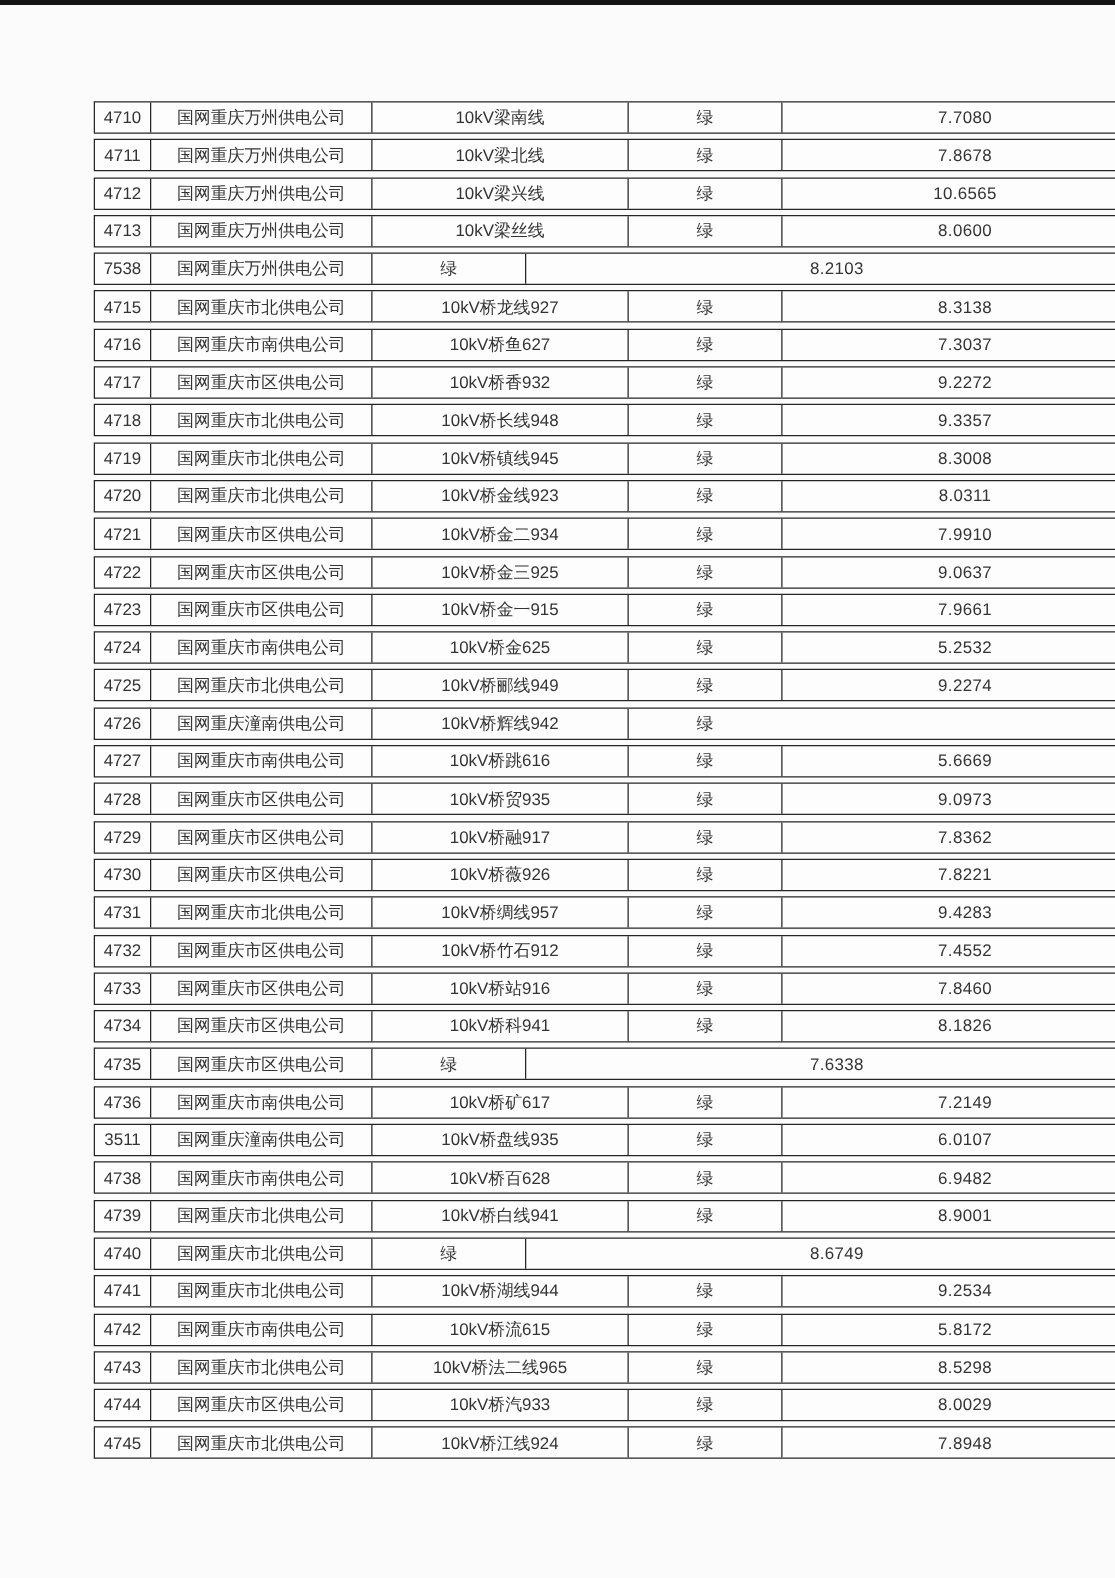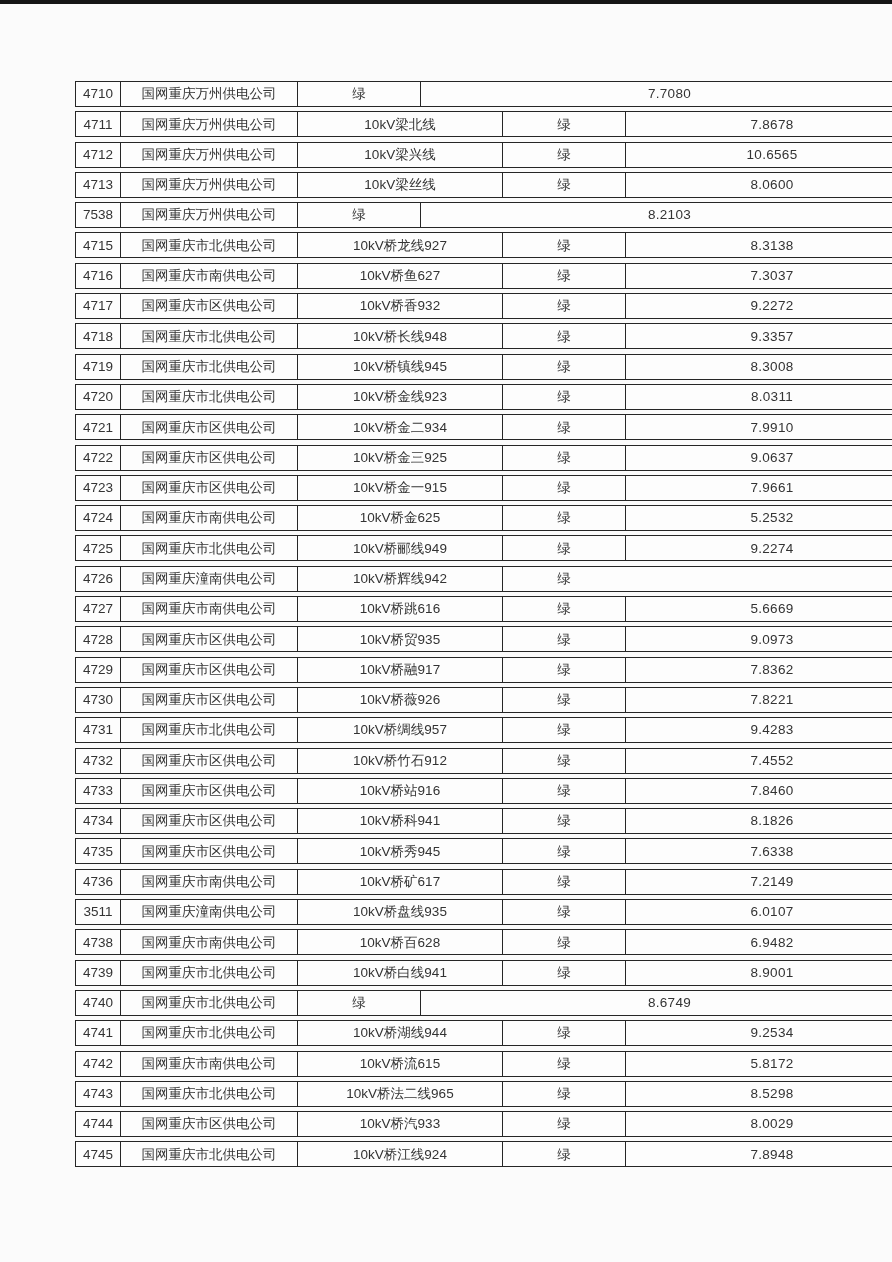--- a/index.html
+++ b/index.html
@@ -55,20 +55,21 @@
 </style>
 </head>
 <body>
 
 <div class="page">
   <div class="top-bar"></div>
   <div class="table-wrap" id="table-body">
   <div class="row">
     <div class="cell c-id">4710</div>
     <div class="cell c-company">国网重庆万州供电公司</div>
+    <div class="cell c-line">10kV梁南线</div>
     <div class="cell c-status">绿</div>
     <div class="cell c-value">7.7080</div>
   </div>
 
   <div class="row">
     <div class="cell c-id">4711</div>
     <div class="cell c-company">国网重庆万州供电公司</div>
     <div class="cell c-line">10kV梁北线</div>
     <div class="cell c-status">绿</div>
     <div class="cell c-value">7.8678</div>
@@ -252,21 +253,20 @@
     <div class="cell c-id">4734</div>
     <div class="cell c-company">国网重庆市区供电公司</div>
     <div class="cell c-line">10kV桥科941</div>
     <div class="cell c-status">绿</div>
     <div class="cell c-value">8.1826</div>
   </div>
 
   <div class="row">
     <div class="cell c-id">4735</div>
     <div class="cell c-company">国网重庆市区供电公司</div>
-    <div class="cell c-line">10kV桥秀945</div>
     <div class="cell c-status">绿</div>
     <div class="cell c-value">7.6338</div>
   </div>
 
   <div class="row">
     <div class="cell c-id">4736</div>
     <div class="cell c-company">国网重庆市南供电公司</div>
     <div class="cell c-line">10kV桥矿617</div>
     <div class="cell c-status">绿</div>
     <div class="cell c-value">7.2149</div>

